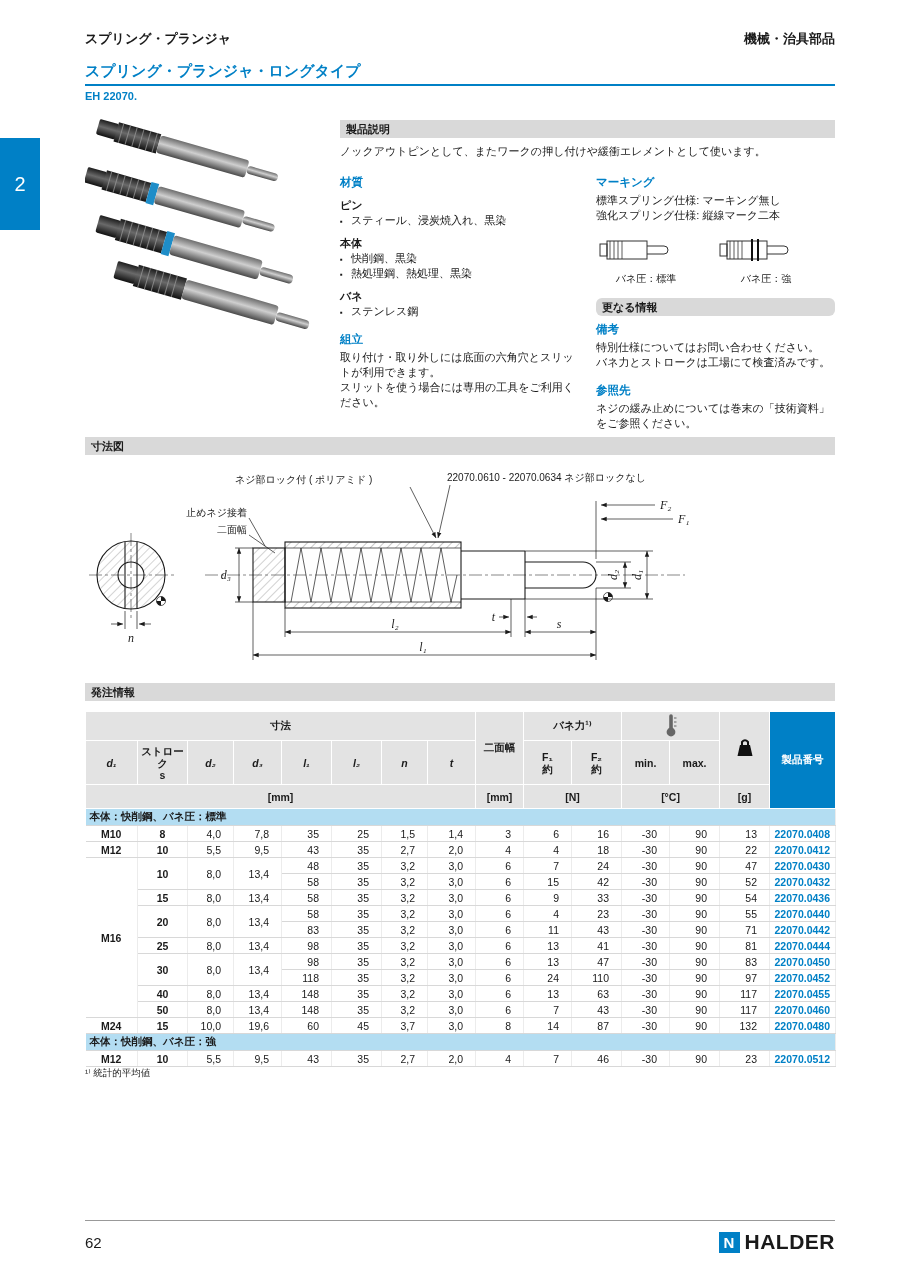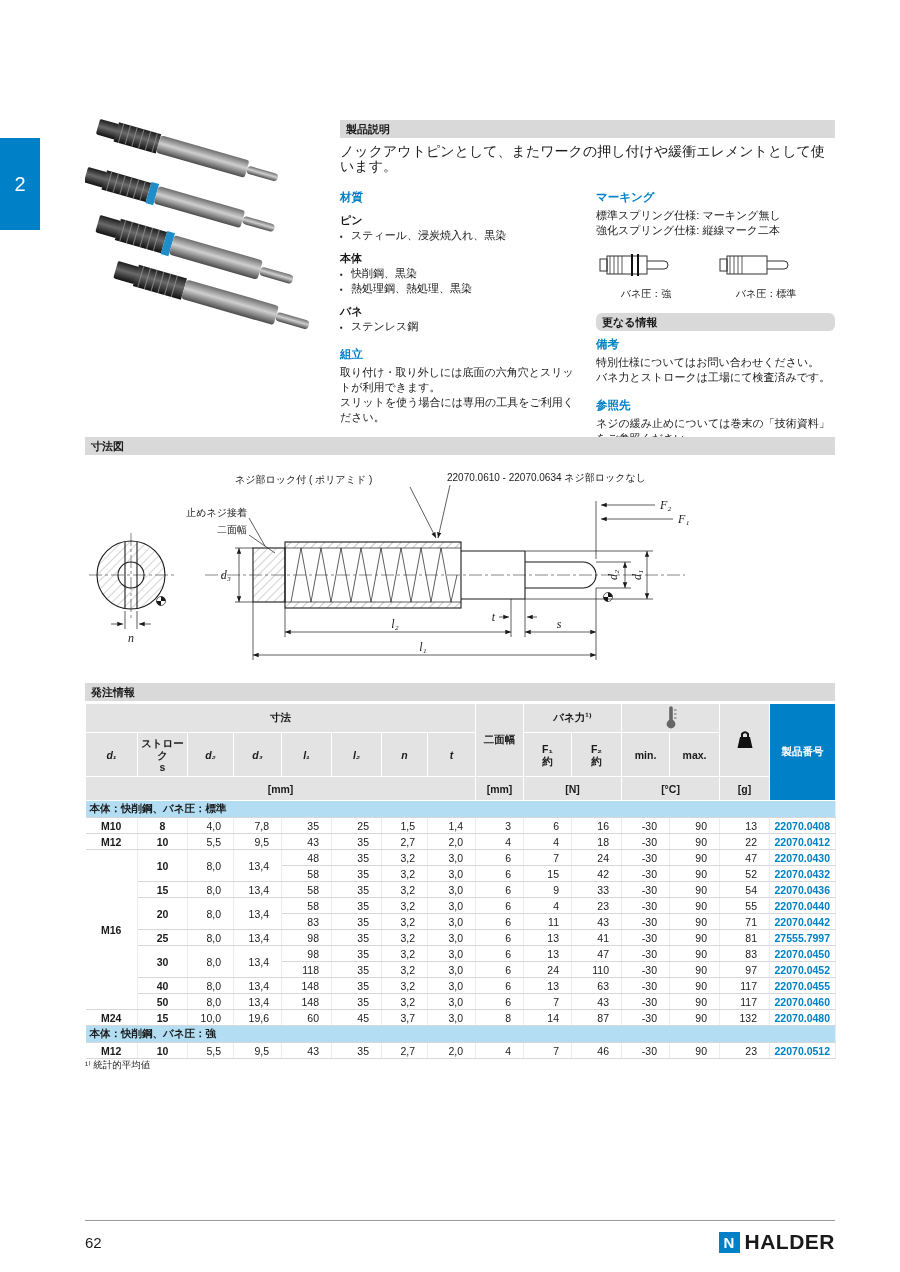--- a/index.html
+++ b/index.html
@@ -22,21 +22,21 @@
               background:var(--accent,#0080c6); color:#fff; font-size:20px;
               display:flex; align-items:center; justify-content:center; }
 
   
   .photo { position:absolute; left:85px; top:110px; width:250px; height:222px; }
 
   
   .content-right { position:absolute; left:340px; top:120px; width:495px; }
   .bar { background:var(--bar-bg,#d9d9d9); font-size:11px; font-weight:bold;
          padding:2px 6px; height:18px; }
-  .desc-text { font-size:14px; line-height:15px; margin-top:6px; }
+  .desc-text { font-size:11px; line-height:15px; margin-top:6px; }
   .two-col { display:flex; gap:17px; margin-top:16px; }
   .sub-left { width:239px; }
   .sub-right { width:239px; }
   .h-blue { color:var(--accent,#0080c6); font-size:11.5px; font-weight:bold; margin-bottom:3px; }
   .mt { margin-top:13px; }
   .lbl-b { font-size:11px; font-weight:bold; margin-top:8px; }
   .bullet { font-size:11px; line-height:15px; padding-left:11px; position:relative; }
   .bullet::before { content:"▪"; position:absolute; left:0; font-size:8px; top:1px; }
   .para { font-size:11px; line-height:15px; }
 
@@ -44,21 +44,21 @@
   .mark { text-align:center; }
   .mark .cap { font-size:10px; margin-top:3px; }
 
   
   .dim-section { position:absolute; left:85px; top:437px; width:750px; }
   .dim-svg { margin-top:4px; }
 
   
   .order-section { position:absolute; left:85px; top:683px; width:750px; }
   #order-table { width:750px; border-collapse:collapse; table-layout:fixed;
-                 font-size:10.5px; margin-top:2px; }
+                 font-size:10.5px; margin-top:10px; }
   #order-table th { background:var(--th-bg,#e3e3e3); border:1px solid #fff;
                     font-weight:bold; font-size:10.5px; padding:1px 2px;
                     text-align:center; vertical-align:middle; }
   #order-table tr.h1 th { height:26px; }
   #order-table tr.h2 th { height:44px; white-space:pre-line; line-height:12px; }
   #order-table tr.h3 th { height:24px; }
   #order-table th.ith { font-style:italic; }
   #order-table th.pncol { background:var(--accent,#0080c6); color:#fff; }
   #order-table td { border-bottom:1px solid #d8d8d8; border-right:1px solid #ececec;
                     height:16px; padding:1px 3px; vertical-align:middle; background:#fff; }
@@ -90,21 +90,30 @@
   .dim { fill:none; stroke:#1a1a1a; stroke-width:0.7; }
   .lbl { font-size:10px; fill:#1a1a1a; }
   .sym { font-style:italic; font-size:12px; font-family:"Liberation Serif",serif; fill:#1a1a1a; }
   .mf  { fill:none; stroke:#333; stroke-width:1; }
 </style>
 </head>
 <body>
 
 <div class="page">
 
-
+  <div class="top-header">
+    <span>スプリング・プランジャ</span>
+    <span>機械・治具部品</span>
+  </div>
+
+  <div class="title-block">
+    <h1>スプリング・プランジャ・ロングタイプ</h1>
+    <div class="title-rule"></div>
+    <div class="model-no">EH 22070.</div>
+  </div>
 
   <div class="side-tab">2</div>
 
   <div class="photo">
     <svg width="250" height="222" viewBox="0 0 250 222">
       <defs>
         <linearGradient id="g-steel" x1="0" y1="0" x2="0" y2="1">
           <stop offset="0" stop-color="#6e6e6e"></stop>
             <stop offset="0.45" stop-color="#cfcfcf"></stop>
             <stop offset="1" stop-color="#4a4a4a"></stop>
@@ -205,39 +214,39 @@
           <div class="mark">
             <svg width="96" height="30" viewBox="0 0 96 30">
               <rect class="mf" x="2" y="9" width="7" height="12"></rect>
               <rect class="mf" x="9" y="6" width="40" height="18"></rect>
               <g class="mf" opacity="0.8">
                 <line x1="12" y1="6" x2="12" y2="24"></line>
                   <line x1="16" y1="6" x2="16" y2="24"></line>
                 <line x1="20" y1="6" x2="20" y2="24"></line>
                   <line x1="24" y1="6" x2="24" y2="24"></line>
               </g>
-              <line x1="34" y1="4" x2="34" y2="26" stroke="#111" stroke-width="2"></line>
-              <line x1="40" y1="4" x2="40" y2="26" stroke="#111" stroke-width="2"></line>
               <path class="mf" d="M49,11 H66 A4,4 0 0 1 66,19 H49"></path>
             </svg>
-            <div class="cap">バネ圧：強</div>
+            <div class="cap">バネ圧：標準</div>
           </div>
           <div class="mark">
             <svg width="96" height="30" viewBox="0 0 96 30">
               <rect class="mf" x="2" y="9" width="7" height="12"></rect>
               <rect class="mf" x="9" y="6" width="40" height="18"></rect>
               <g class="mf" opacity="0.8">
                 <line x1="12" y1="6" x2="12" y2="24"></line>
                   <line x1="16" y1="6" x2="16" y2="24"></line>
                 <line x1="20" y1="6" x2="20" y2="24"></line>
                   <line x1="24" y1="6" x2="24" y2="24"></line>
               </g>
+              <line x1="34" y1="4" x2="34" y2="26" stroke="#111" stroke-width="2"></line>
+              <line x1="40" y1="4" x2="40" y2="26" stroke="#111" stroke-width="2"></line>
               <path class="mf" d="M49,11 H66 A4,4 0 0 1 66,19 H49"></path>
             </svg>
-            <div class="cap">バネ圧：標準</div>
+            <div class="cap">バネ圧：強</div>
           </div>
         </div>
 
         <div class="bar" style="margin-top:12px;border-radius:6px;">更なる情報</div>
         <div class="h-blue" style="margin-top:6px;">備考</div>
         <p class="para">特別仕様についてはお問い合わせください。</p>
         <p class="para">バネ力とストロークは工場にて検査済みです。</p>
         <div class="h-blue mt">参照先</div>
         <p class="para">ネジの緩み止めについては巻末の「技術資料」をご参照ください。</p>
       </div>
@@ -538,21 +547,21 @@
             <td class="c-num">98</td>
             <td class="c-num">35</td>
             <td class="c-num">3,2</td>
             <td class="c-num">3,0</td>
             <td class="c-num">6</td>
             <td class="c-num">13</td>
             <td class="c-num">41</td>
             <td class="c-num">-30</td>
             <td class="c-num">90</td>
             <td class="c-num">81</td>
-            <td class="c-pn">27555.7997</td>
+            <td class="c-pn">22070.0444</td>
           </tr>
           <tr>
             <td rowspan="2" class="c-head bold">30</td>
             <td rowspan="2" class="c-num">8,0</td>
             <td rowspan="2" class="c-num">13,4</td>
             <td class="c-num">98</td>
             <td class="c-num">35</td>
             <td class="c-num">3,2</td>
             <td class="c-num">3,0</td>
             <td class="c-num">6</td>

